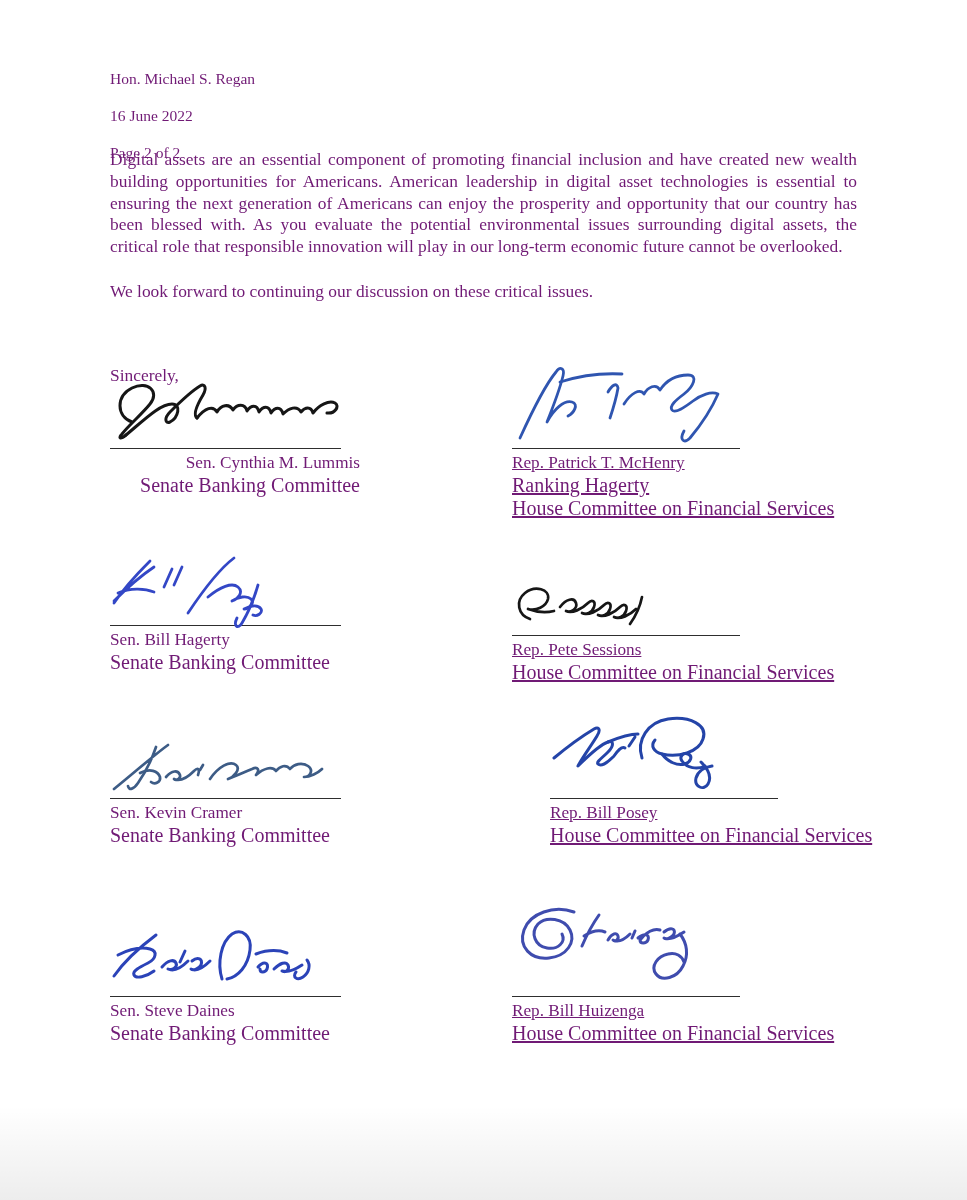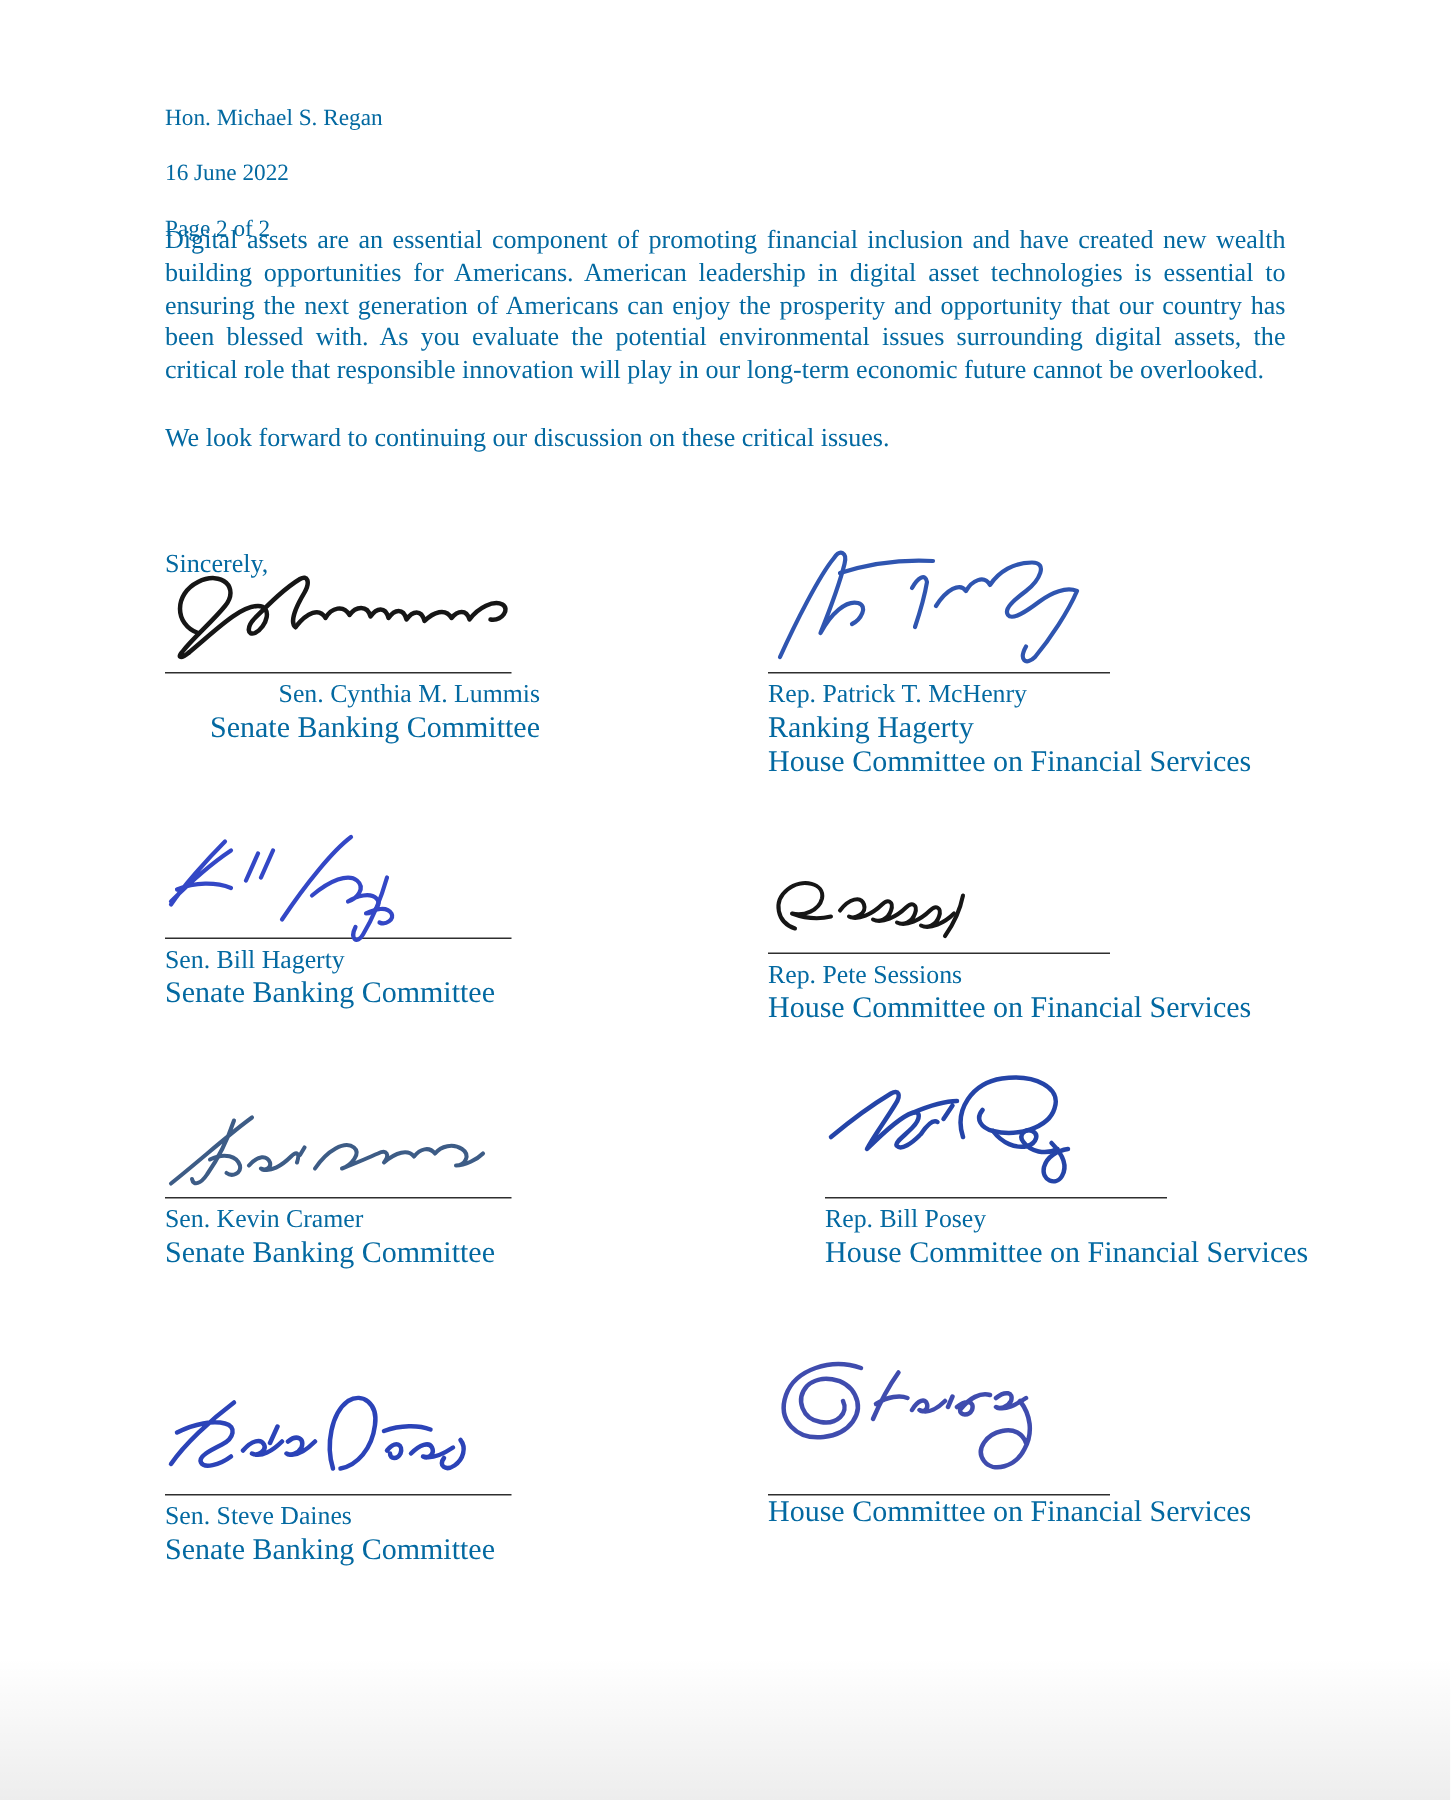--- a/index.html
+++ b/index.html
@@ -2,21 +2,21 @@
 <html><head>
 <meta charset="utf-8">
 <style>
   html,body{margin:0;padding:0;background:#ffffff;}
   .page{
     position:relative;
     width:967px;height:1200px;
     background:#ffffff;
     overflow:hidden;
     font-family:"Liberation Serif","DejaVu Serif",serif;
-    color:#0369a1;
+    color:#701a75;
   }
   .page::after{
     content:"";
     position:absolute;left:0;bottom:0;width:100%;height:95px;
     background:linear-gradient(180deg, rgba(0,0,0,0) 0%, rgba(0,0,0,0.07) 100%);
     pointer-events:none;
   }
   .hdr{
     position:absolute;top:51px;left:110px;
     font-size:15.5px;line-height:18.6px;white-space:pre-line;
@@ -31,21 +31,21 @@
     position:absolute;top:281px;left:110px;
     font-size:17.4px;
   }
   .sincerely{
     position:absolute;top:325px;left:110px;
     font-size:17.4px;
     margin-top:40px;
   }
   .sig-cell{position:absolute;}
   .sig-cell.col-l{width:250px;}
-  .sig-cell.col-r{width:330px;}
+  .sig-cell.col-r{width:330px;text-decoration:underline;}
   .sig-area{display:flex;align-items:flex-end;overflow:visible;}
   .col-l .sig-area{height:72px;}
   .col-r .sig-area{height:84px;}
   .sig-area svg{display:block;overflow:visible;}
   .sig-line{border-top:1.6px solid #2e2e2e;margin-top:4px;}
   .col-l .sig-line{width:231px;}
   .col-r .sig-line{width:228px;}
   .sig-name{margin-top:3px;font-size:17.2px;line-height:22.4px;}
   .sig-title{font-size:20px;line-height:22.4px;}
   path{fill:none;stroke-linecap:round;stroke-linejoin:round;}
@@ -185,16 +185,17 @@
       <svg width="188" height="90" viewBox="0 0 188 90">
         <g stroke-width="3" stroke="#3f4cae">
           <path d="M62,10 C42,3 18,11 12,28 C6,45 19,58 37,56 C55,54 64,40 58,28 C52,16 34,14 26,22 C18,31 23,44 35,46 C46,48 54,40 50,32"></path>
           <path d="M70,44 C76,30 82,20 87,13 M72,34 C80,29 88,28 93,30"></path>
           <path d="M96,38 C100,31 105,30 106,34 C107,38 103,40 101,38 C107,41 114,36 118,32 M123,29 L120,36 M126,36 C132,31 138,32 136,38 C134,42 128,42 128,38 C134,30 142,26 148,28 M152,30 C158,25 164,26 162,32 C160,36 154,38 152,36 C158,39 166,34 172,30"></path>
           <path d="M168,32 C175,41 177,53 171,64 C165,76 150,80 144,72 C138,64 146,54 156,52 C164,50 170,54 172,60"></path>
         </g>
       </svg>
     </div>
     <div class="sig-line"></div>
+    <div class="sig-name">Rep. Bill Huizenga</div>
     <div class="sig-title">House Committee on Financial Services</div>
   </div>
 
 </div>
 
 </body></html>

